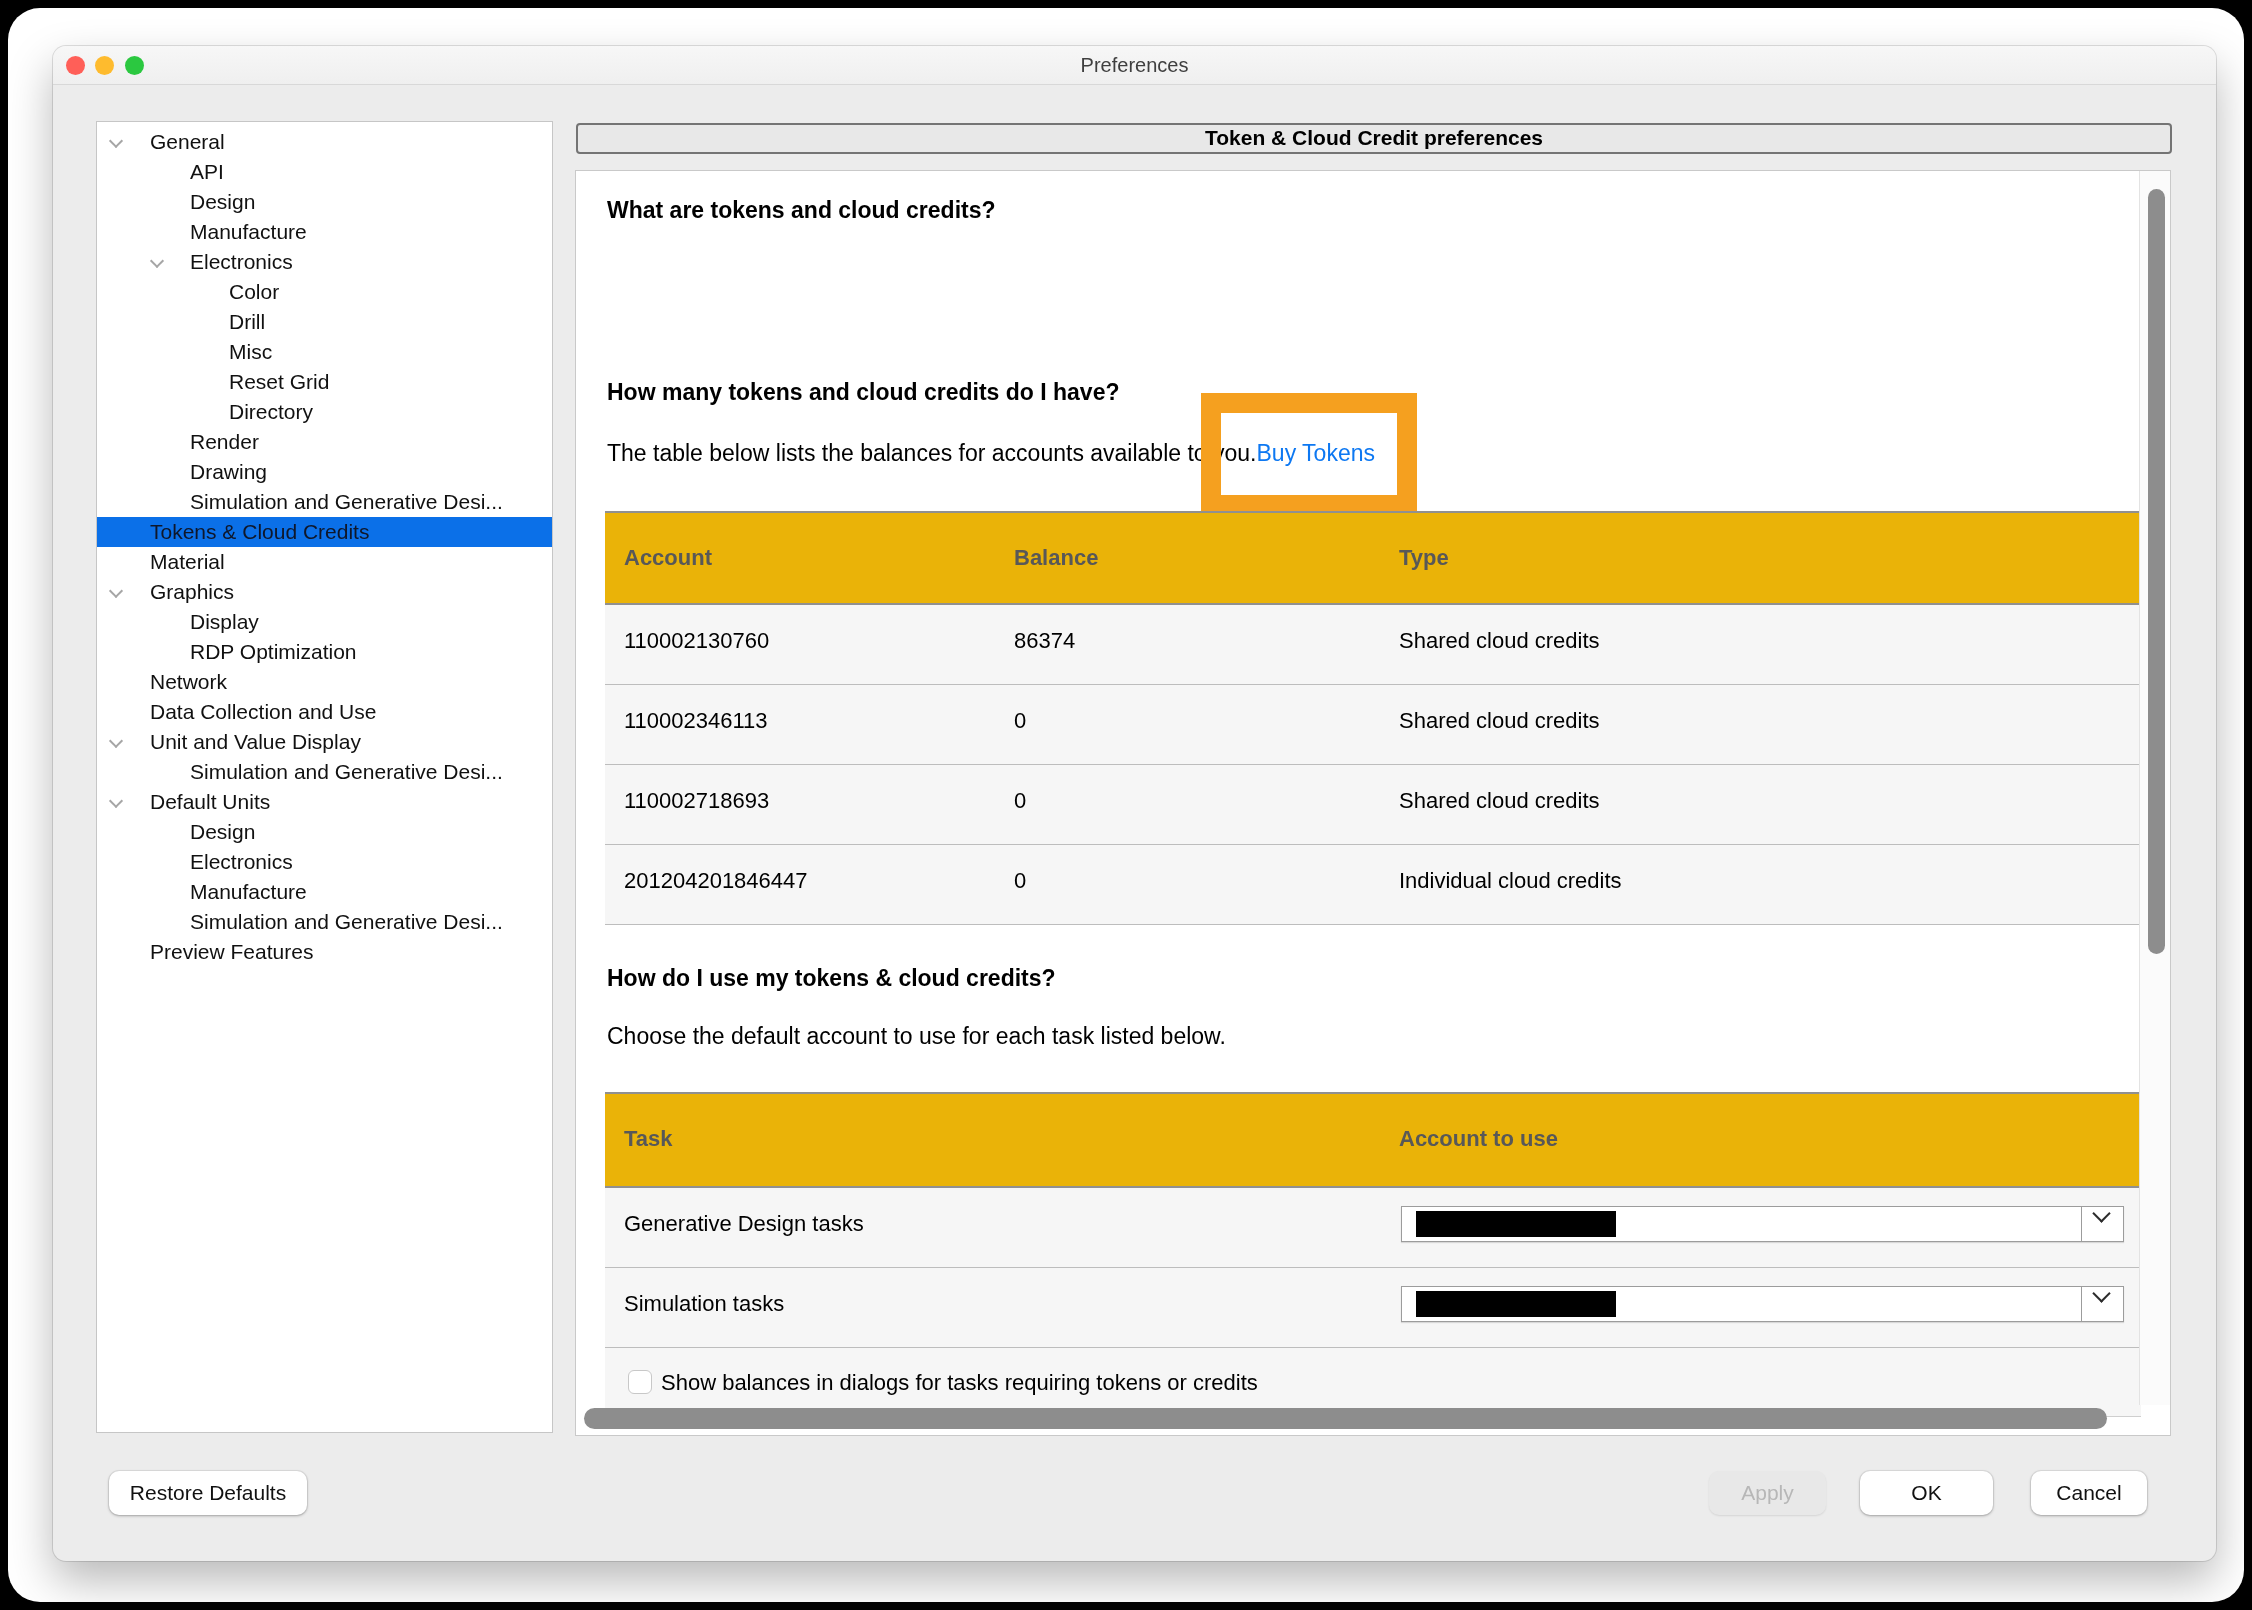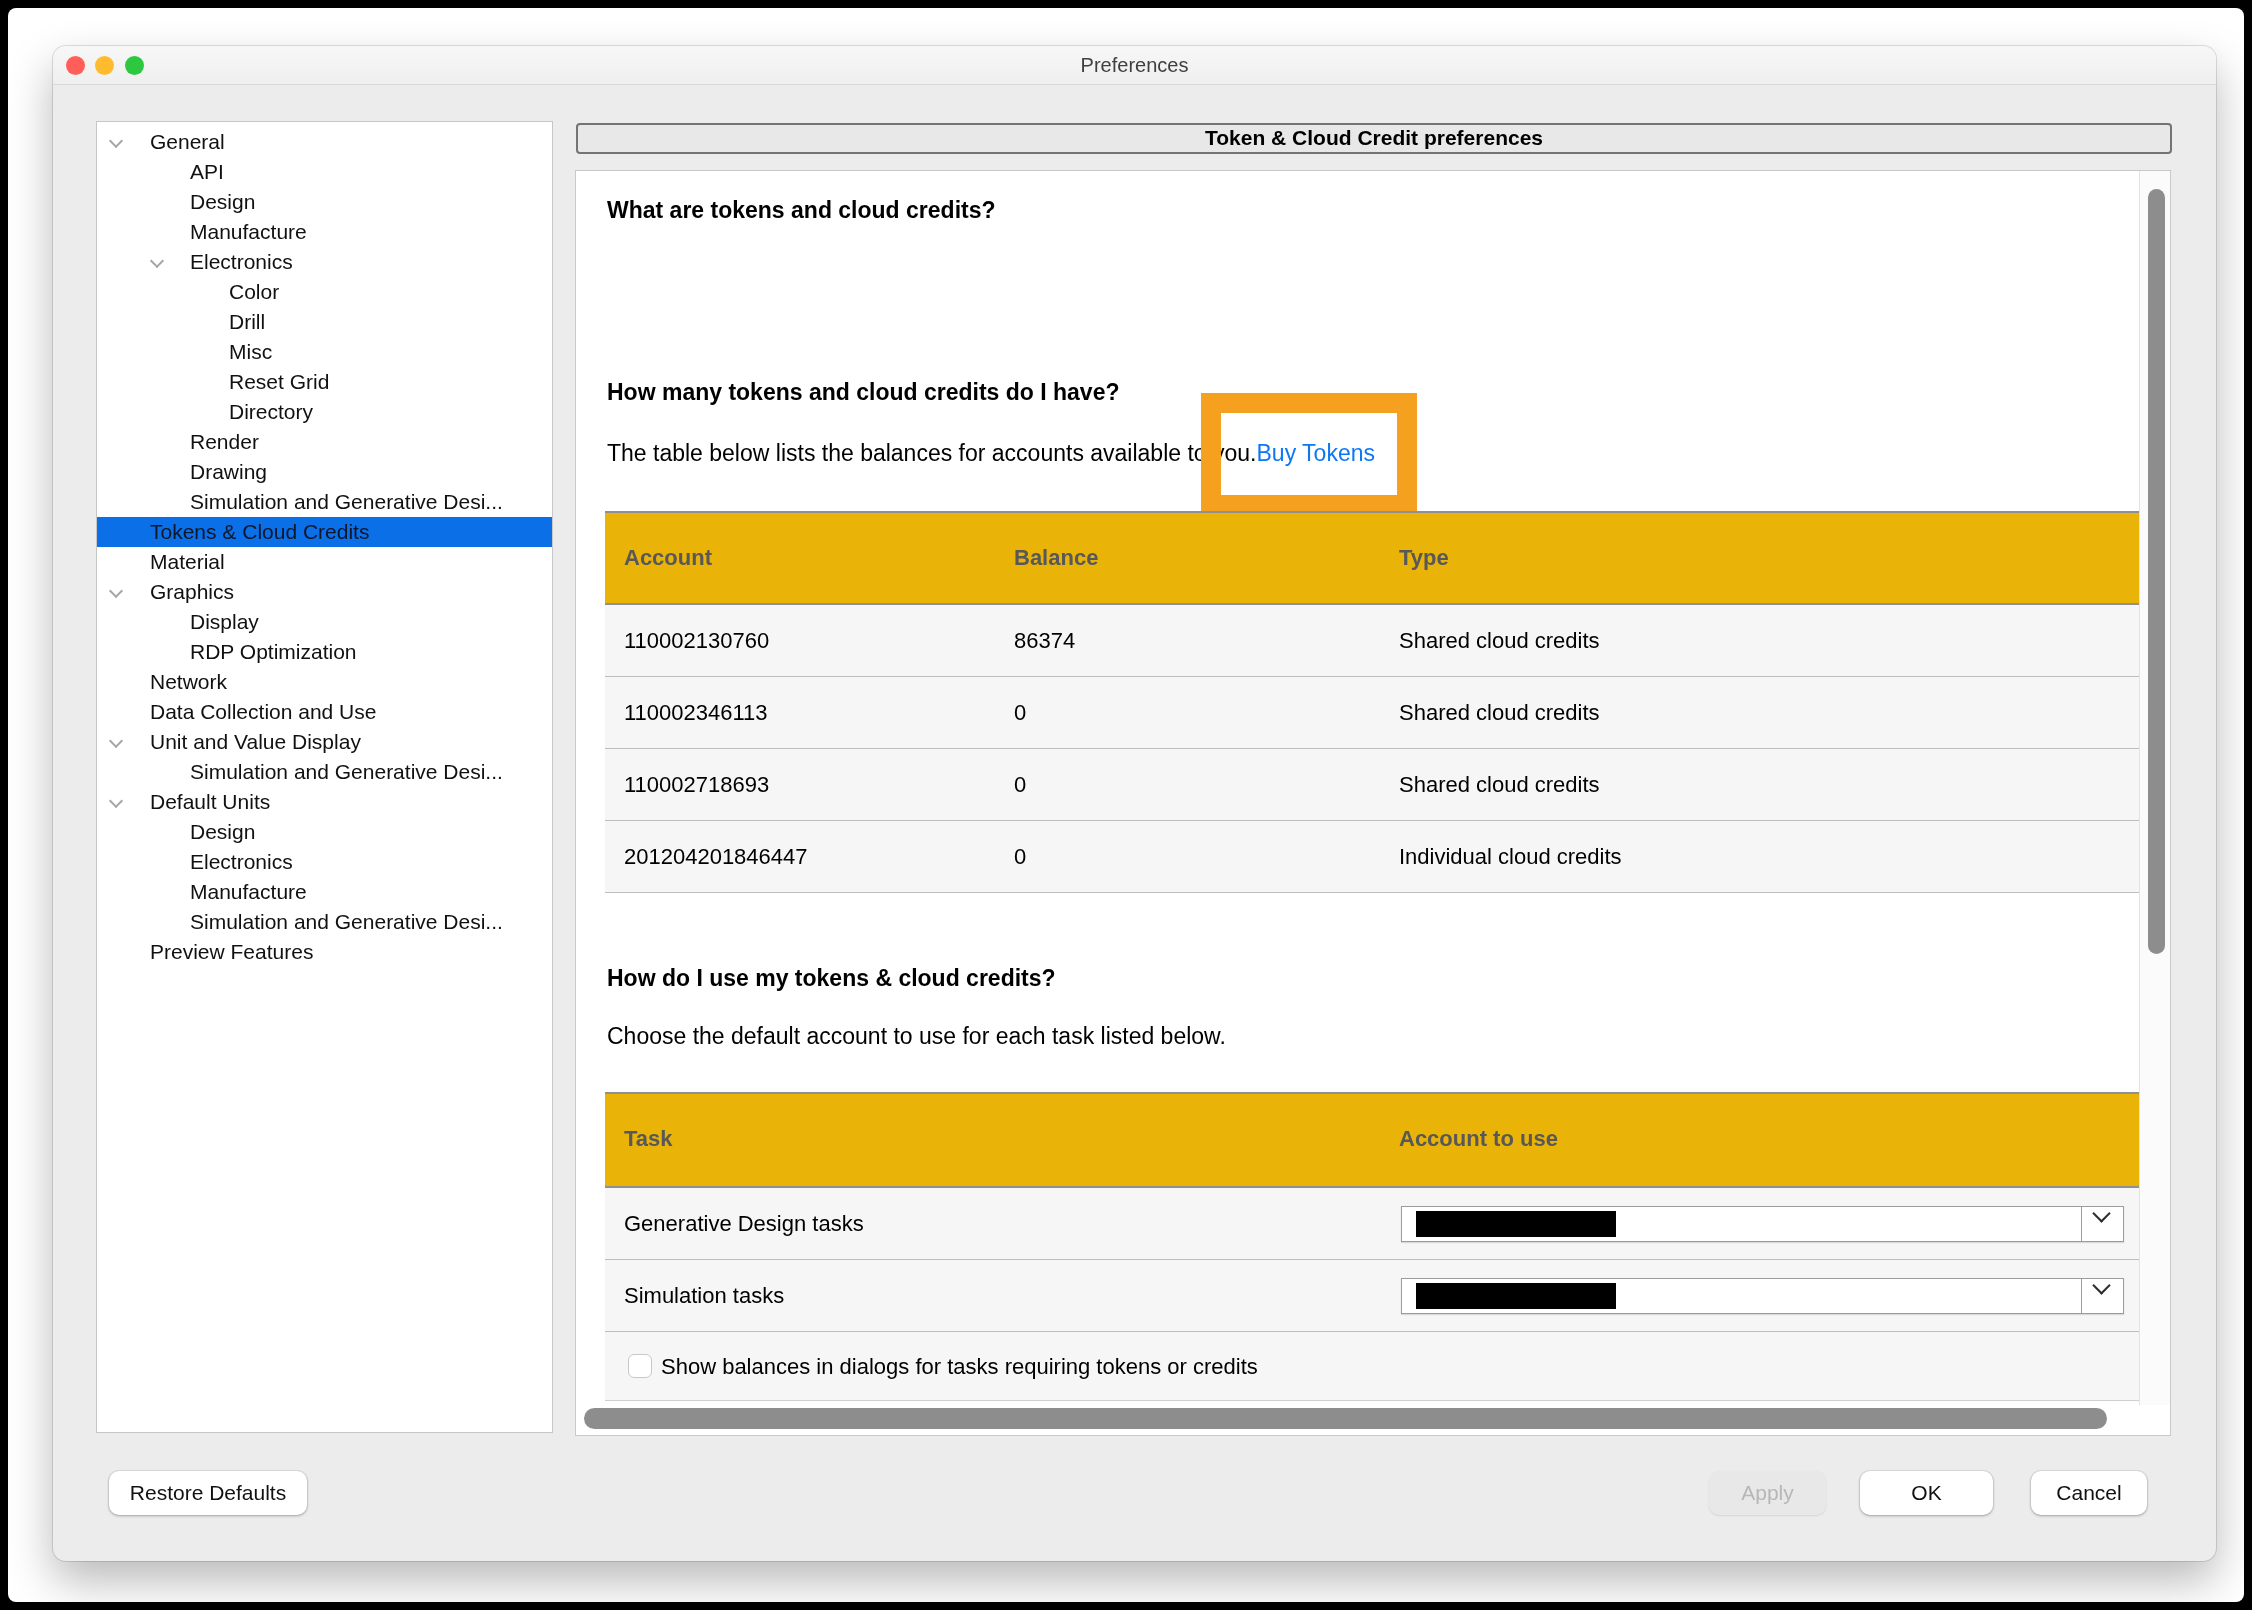--- a/index.html
+++ b/index.html
@@ -1,17 +1,17 @@
 <!DOCTYPE html>
 <html><head>
 <meta charset="utf-8">
 <style>
   * { margin:0; padding:0; box-sizing:border-box; }
   html,body { width:2252px; height:1610px; background:#000; font-family:"Liberation Sans", sans-serif; }
-  .backdrop { position:absolute; left:8px; top:8px; width:2236px; height:1594px; background:#fff; border-radius:8px; }
+  .backdrop { position:absolute; left:8px; top:8px; width:2236px; height:1594px; background:#fff; border-radius:32px; }
   .window { position:absolute; left:45px; top:38px; width:2163px; height:1515px; background:#ececec;
             border-radius:13px; box-shadow:0 20px 45px rgba(0,0,0,0.28), 0 0 0 1px rgba(0,0,0,0.12); overflow:hidden; }
   
   .titlebar { position:absolute; left:0; top:0; width:100%; height:39px; background:linear-gradient(#f7f7f7,#efefef); border-bottom:1px solid #d8d8d8; }
   .light { position:absolute; top:10px; width:19px; height:19px; border-radius:50%; }
   .light.red { left:13px; background:#ff5f58; }
   .light.yellow { left:42px; background:#febb2e; }
   .light.green { left:72px; background:#2bc840; }
   .win-title { position:absolute; left:0; top:0; width:100%; height:39px; line-height:39px; text-align:center; font-size:20px; color:#3f3f3f; font-weight:500; }
   
@@ -26,21 +26,21 @@
   
   .panel { position:absolute; left:522px; top:124px; width:1596px; height:1266px; background:#fff; border:1px solid #c9c9c9; }
   .h-bold { position:absolute; left:31px; font-size:23px; font-weight:700; color:#000; }
   .para { position:absolute; left:31px; width:1502px; font-size:23px; line-height:32px; color:#000; }
   .link { color:#0d78f2; text-decoration:none; cursor:pointer; }
   .orange-frame { position:absolute; width:216px; height:122px; border:20px solid #f5a01f; pointer-events:none; }
   
   .dtable { position:absolute; left:29px; width:1536px; }
   .t-head { position:relative; width:100%; height:94px; background:#eab308; border-top:2px solid #909090; border-bottom:2px solid #909090;text-decoration:underline; }
   .t-head span { position:absolute; top:0; line-height:90px; font-size:22px; font-weight:700; color:#585858; }
-  .t-row { position:relative; width:100%; height:72px; background:#f6f6f6; border-bottom:1px solid #bdbdbd; }
+  .t-row { position:relative; width:100%; height:80px; background:#f6f6f6; border-bottom:1px solid #bdbdbd; }
   .t-row span { position:absolute; top:0; line-height:71px; font-size:22px; color:#000; }
   .c1 { left:19px; } .c2 { left:409px; } .c3 { left:794px; }
   .t-head2 { height:96px; }
   
   .dropdown { position:absolute; left:796px; top:18px; width:723px; height:36px; background:#fff; border:1px solid #9c9c9c; box-shadow:0 1px 1px rgba(0,0,0,0.12); cursor:pointer; }
   .dd-redact { position:absolute; left:14px; top:4px; width:200px; height:26px; background:#000; }
   .dd-btn { position:absolute; right:0; top:0; width:42px; height:34px; border-left:1px solid #9c9c9c; }
   .dd-chev { position:absolute; left:13px; top:9px; width:13px; height:13px; border-right:2px solid #2c2c2c; border-bottom:2px solid #2c2c2c; transform:rotate(45deg); }
   
   .cb-row { position:relative; width:100%; height:69px; background:#f6f6f6; border-bottom:1px solid #cfcfcf; }

